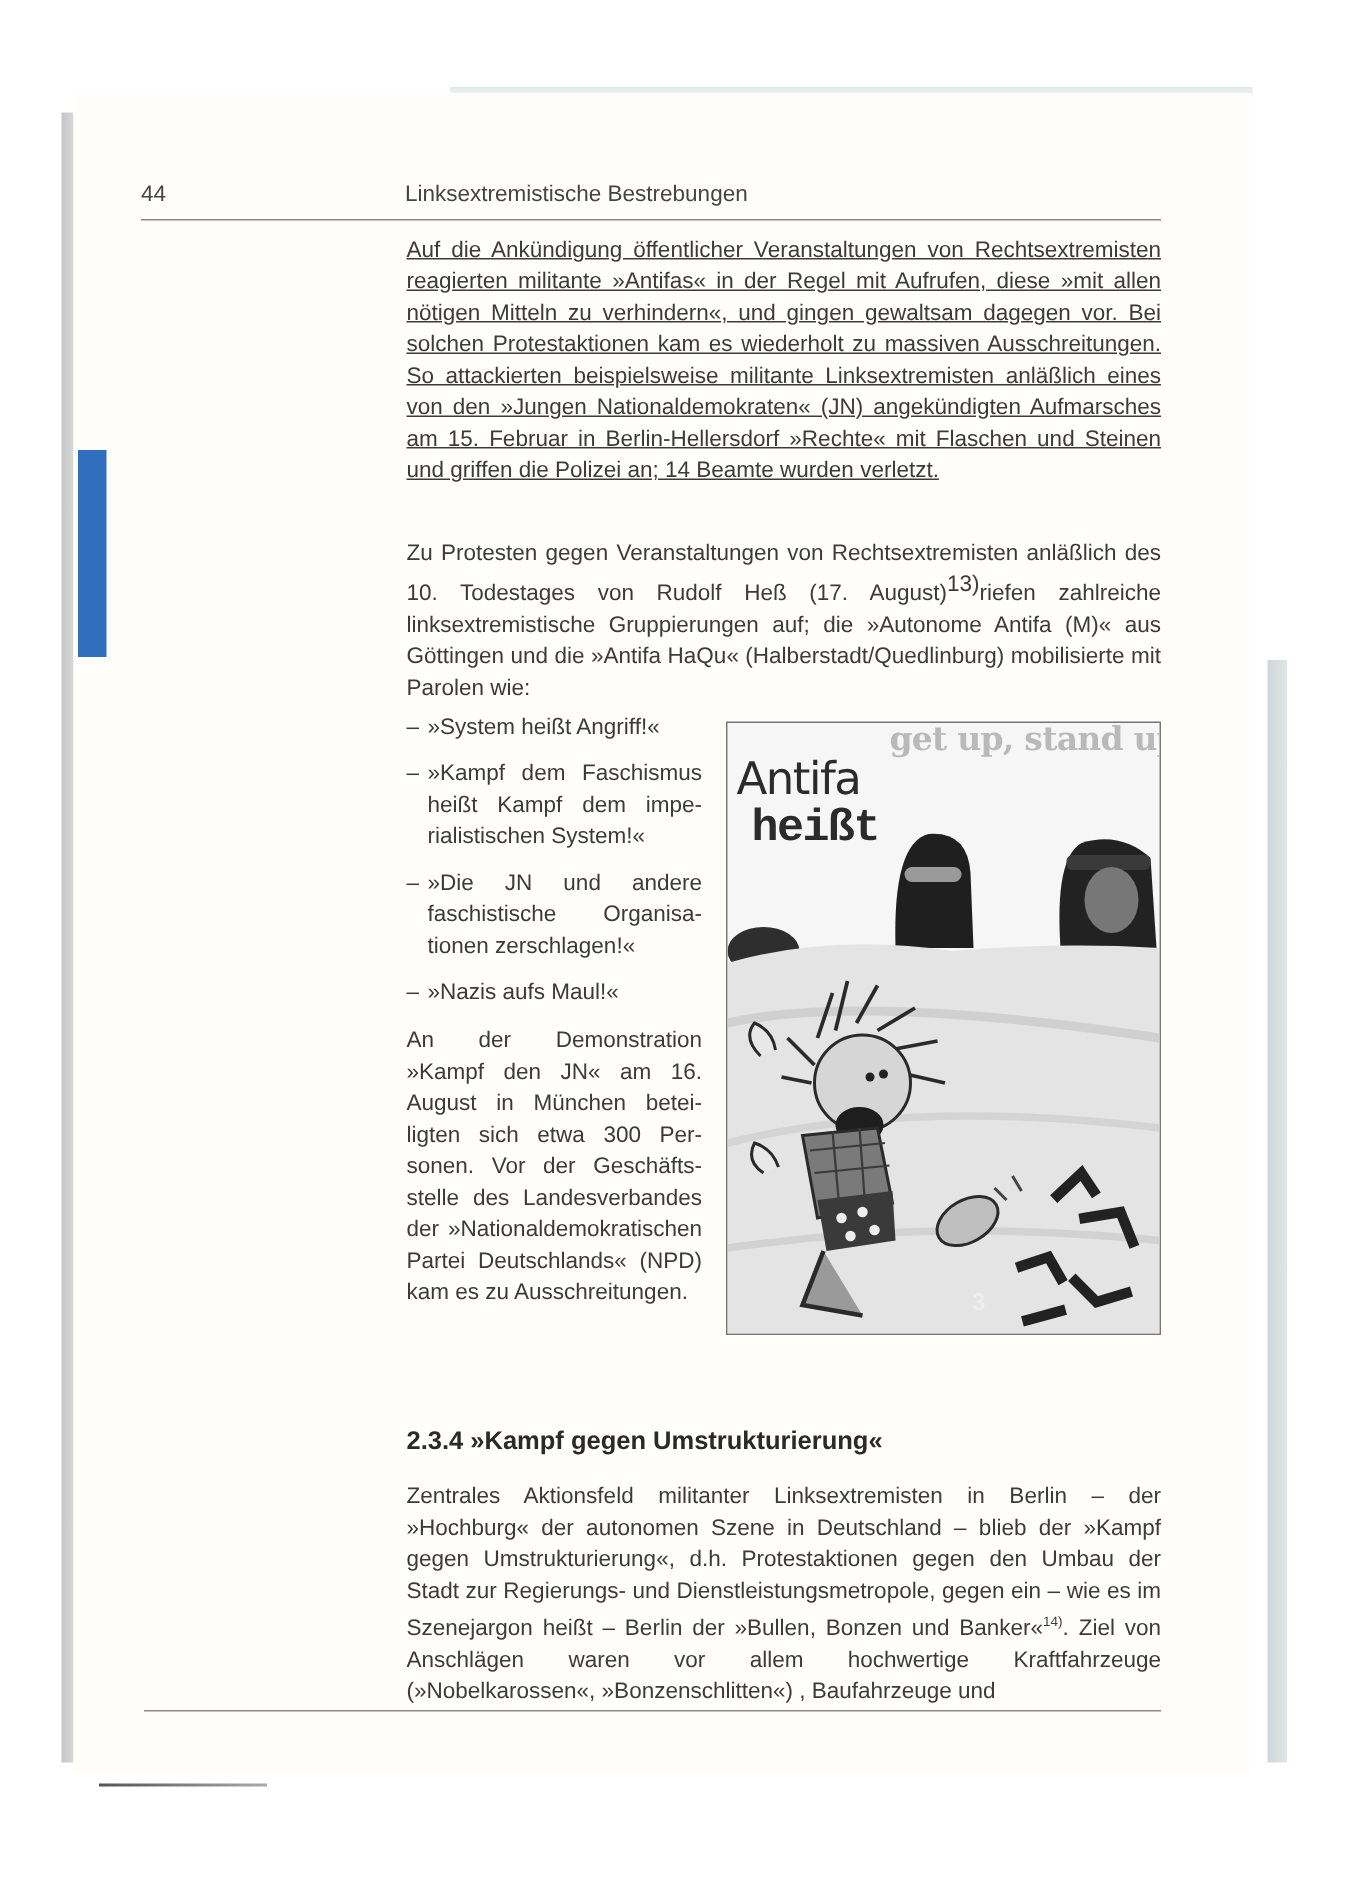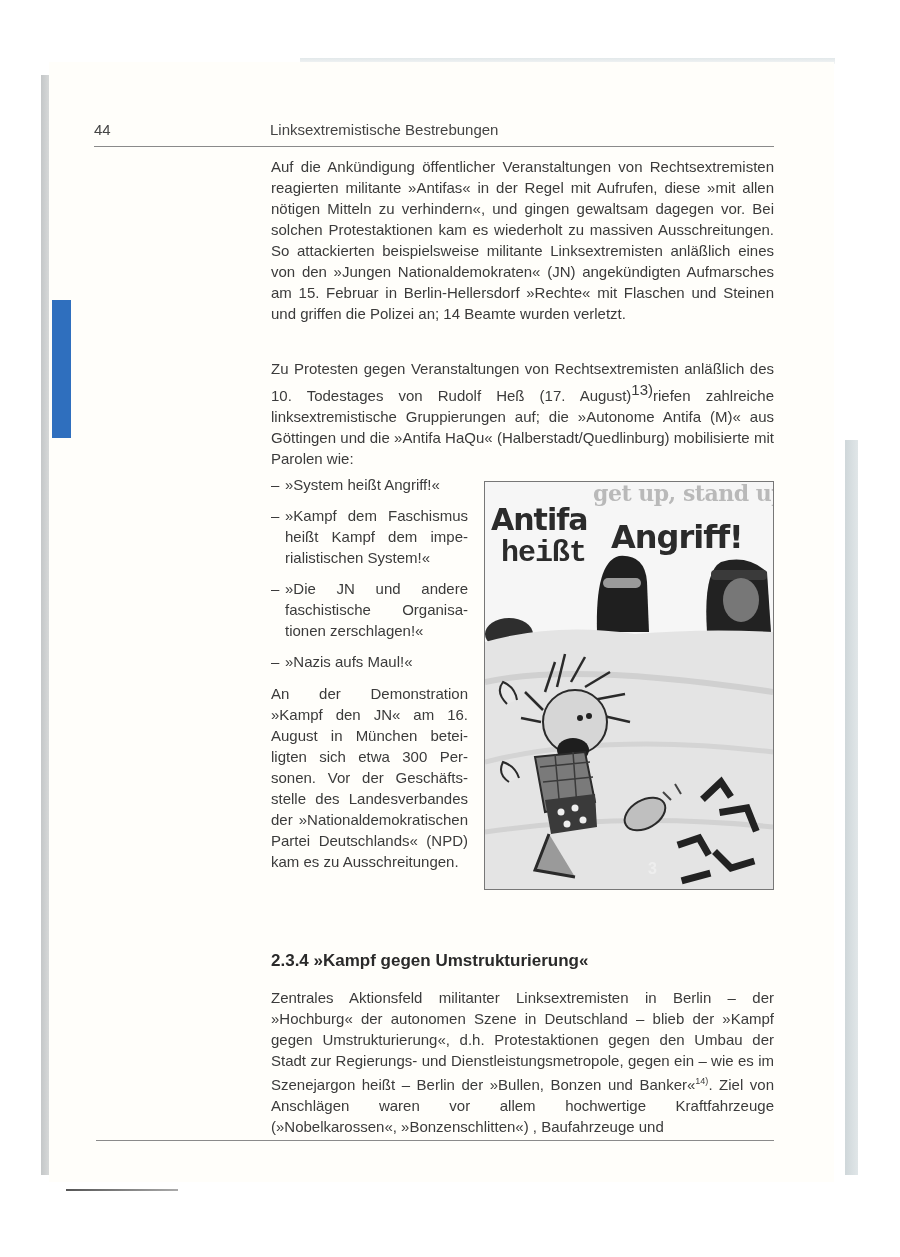--- a/index.html
+++ b/index.html
@@ -44,21 +44,21 @@
     position:absolute; left:94px; top:146px; width:680px; height:1px; background:#8a8a8a;
   }
   .foot-rule {
     position:absolute; left:96px; top:1140px; width:678px; height:1px; background:#8a8a8a;
   }
 
   .text {
     position:absolute; font-size:15px; line-height:21px; text-align:justify;
     color:#3b3b3b; hyphens:manual;
   }
-  .p1 { left:271px; top:156px; width:503px; }
+  .p1 { left:271px; top:156px; width:503px;text-decoration:underline; }
   .p2 { left:271px; top:358px; width:503px; }
   .p3 { left:271px; top:683px; width:197px; }
   .p4 { left:271px; top:987px; width:503px; }
 
   .list { position:absolute; left:271px; top:474px; width:197px; margin:0; padding:0; list-style:none; }
   .list li {
     position:relative; padding-left:14px; font-size:15px; line-height:21px;
     text-align:justify; margin-bottom:10px; color:#3b3b3b;
   }
   .list li .dash { position:absolute; left:0; top:0; }
@@ -69,21 +69,21 @@
 
   .photo {
     position:absolute; left:484px; top:481px; width:288px; height:407px;
     border:1px solid #777; background:#f3f3f3; overflow:hidden;
   }
   .photo .bg {
     position:absolute; left:0; top:0; width:288px; height:407px;
   }
   .poster-title-1 {
     position:absolute; left:6px; top:20px; font-family:"DejaVu Sans", sans-serif;
-    font-weight:bold; font-size:30px; color:#2b2b2b; letter-spacing:-1px;
+    font-weight:normal; font-size:30px; color:#2b2b2b; letter-spacing:-1px;
   }
   .poster-title-2 {
     position:absolute; left:16px; top:54px; font-family:Liberation Mono, monospace;
     font-weight:bold; font-size:30px; color:#2b2b2b; letter-spacing:-1px;
   }
   .poster-title-3 {
     position:absolute; left:126px; top:36px; font-family:"DejaVu Sans", sans-serif;
     font-weight:bold; font-size:32px; color:#2b2b2b; letter-spacing:-1px;
   }
   .poster-tagline {
@@ -174,21 +174,20 @@
       <path d="M238 330 L262 326 L270 346"></path>
       <path d="M196 362 L214 356 L222 370"></path>
       <path d="M232 372 L246 386 L266 380"></path>
       <path d="M200 398 L222 392"></path>
     </g>
     <path d="M178 310 L186 318 M190 302 L196 312" stroke="#444" stroke-width="2"></path>
   </svg>
   <div class="poster-tagline">get up, stand up..</div>
   <div class="poster-title-1">Antifa</div>
   <div class="poster-title-2">heißt</div>
-  <div class="poster-title-3">Angriff!</div>
   <div class="photo-number">3</div>
 </div>
 
 <div class="section-heading">2.3.4 »Kampf gegen Umstrukturierung«</div>
 
 <div class="text p4">
   <span>Zentrales Aktionsfeld militanter Linksextremisten in Berlin – der »Hochburg« der autonomen Szene in Deutschland – blieb der »Kampf gegen Umstrukturierung«, d.h. Protestaktionen gegen den Umbau der Stadt zur Regierungs- und Dienstleistungsmetropole, gegen ein – wie es im Szenejargon heißt – Berlin der »Bullen, Bonzen und Banker«</span><sup style="font-size:9px;">14)</sup><span>. Ziel von Anschlägen waren vor allem hochwertige Kraft­fahrzeuge (»Nobelkarossen«, »Bonzenschlitten«) , Baufahrzeuge und</span>
 </div>
 
 <div class="foot-rule"></div>

